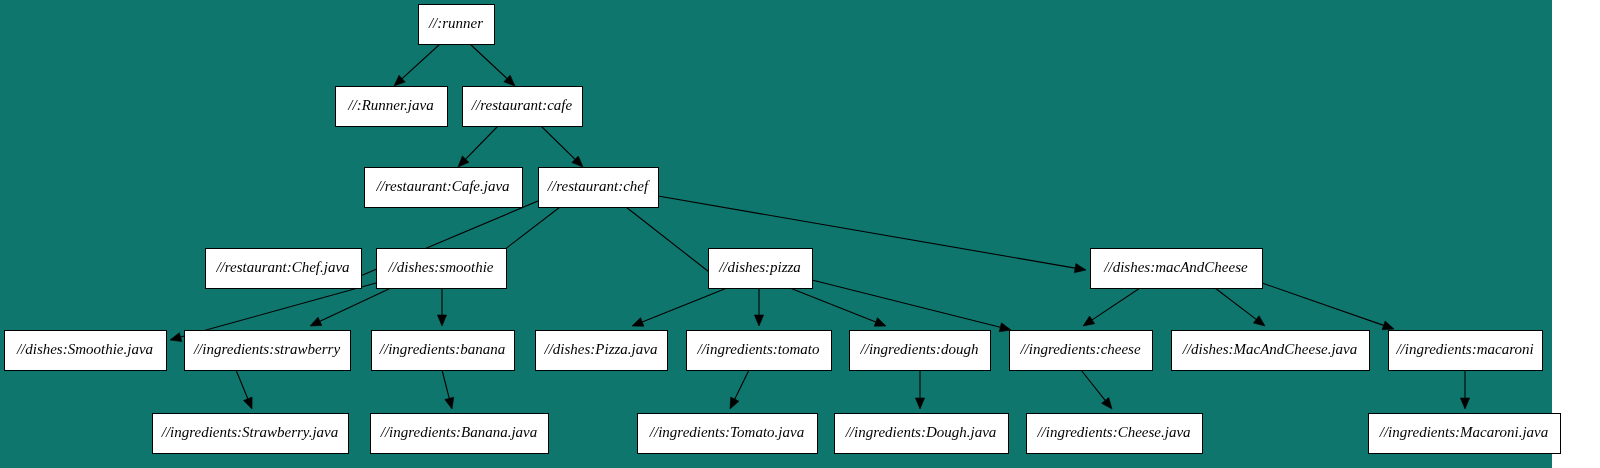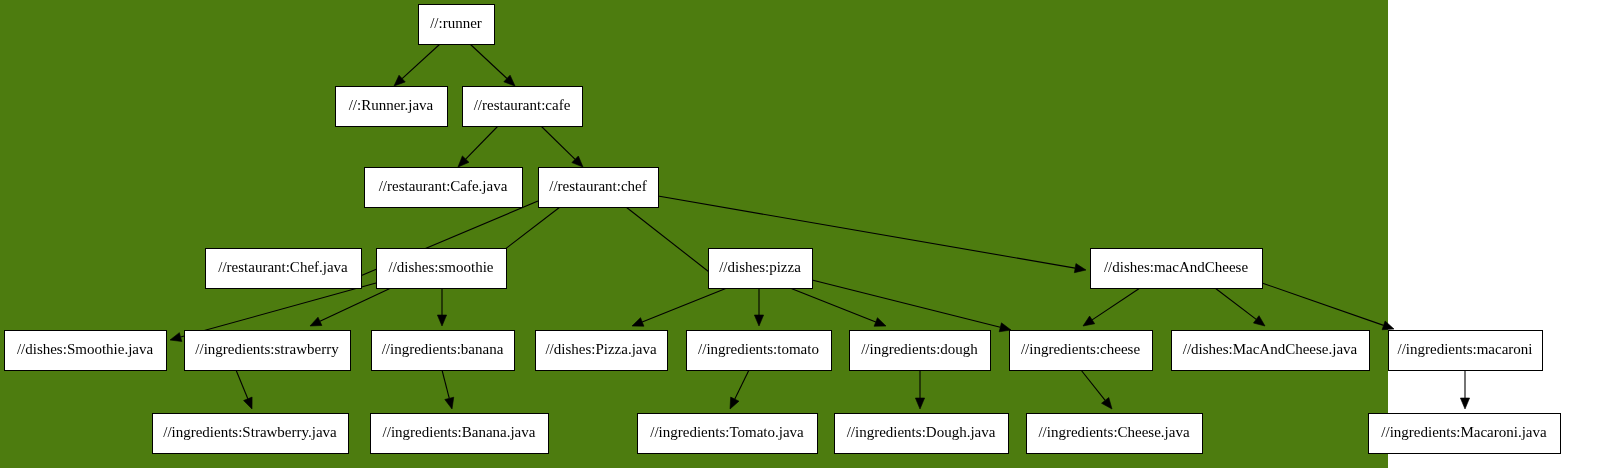--- a/index.html
+++ b/index.html
@@ -2,24 +2,25 @@
 <html><head>
 <meta charset="utf-8">
 <style>
   html, body {
     margin: 0;
     padding: 0;
     background: #ffffff;
   }
   #graph-root {
     position: relative;
-    width: 1388px;
+    width: 1552px;
     height: 468px;
-    background: #4d7c0f;
+    background: #0f766e;
     font-family: "Liberation Serif", "DejaVu Serif", serif;
+    font-style: italic;
   }
   svg.graph-canvas {
     display: block;
     width: 1600px;
     height: 468px;
   }
   .node-box {
     fill: #ffffff;
     stroke: #000000;
     stroke-width: 1px;

